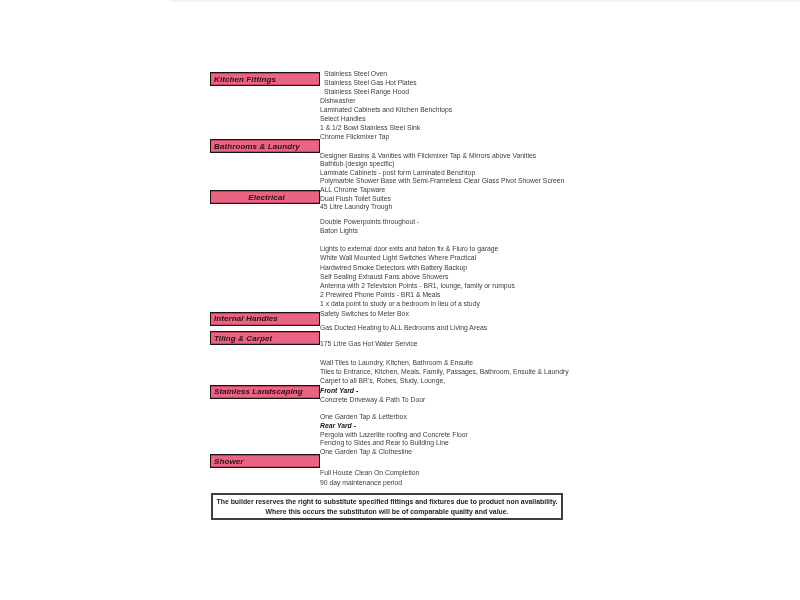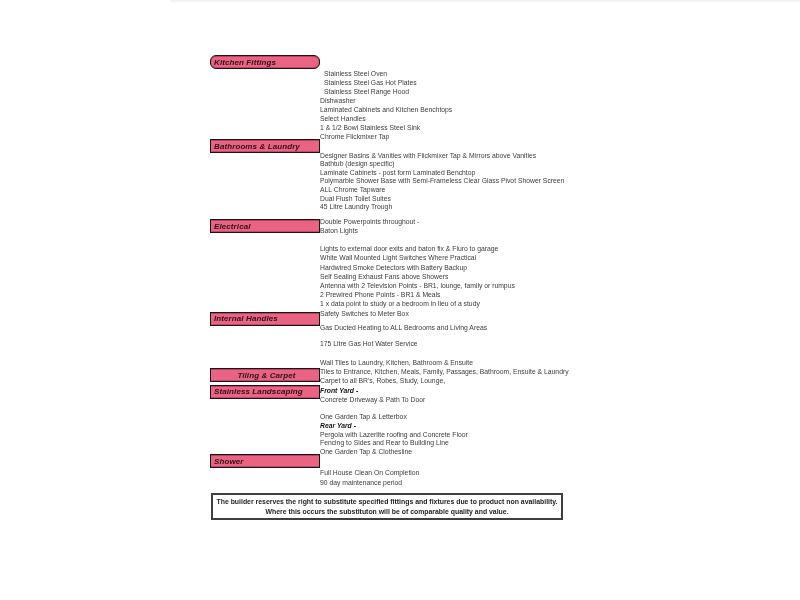--- a/index.html
+++ b/index.html
@@ -70,60 +70,60 @@
   }
   .disclaimer-line { white-space: nowrap; }
 </style>
 </head>
 <body>
 
 <div class="page">
   <div class="scan-edge"></div>
 
   <div id="sections-root">
-      <div class="section-header" style="top: 55px; border-radius: 6px;">
+      <div class="section-header" style="top: 72px;">
         <span>Kitchen Fittings</span>
       </div>
       <div class="spec-item" style="top: 69.5px; left: 324px;">Stainless Steel Oven</div>
       <div class="spec-item" style="top: 78.5px; left: 324px;">Stainless Steel Gas Hot Plates</div>
       <div class="spec-item" style="top: 87.5px; left: 324px;">Stainless Steel Range Hood</div>
       <div class="spec-item" style="top: 96.5px; left: 320px;">Dishwasher</div>
       <div class="spec-item" style="top: 105.5px; left: 320px;">Laminated Cabinets and Kitchen Benchtops</div>
       <div class="spec-item" style="top: 114.5px; left: 320px;">Select Handles</div>
       <div class="spec-item" style="top: 123.5px; left: 320px;">1 &amp; 1/2 Bowl Stainless Steel Sink</div>
       <div class="spec-item" style="top: 132.5px; left: 320px;">Chrome Flickmixer Tap</div>
       <div class="section-header" style="top: 139px;">
         <span>Bathrooms &amp; Laundry</span>
       </div>
       <div class="spec-item" style="top: 151.5px; left: 320px;">Designer Basins &amp; Vanities with Flickmixer Tap &amp; Mirrors above Vanities</div>
       <div class="spec-item" style="top: 160.1px; left: 320px;">Bathtub (design specific)</div>
       <div class="spec-item" style="top: 168.7px; left: 320px;">Laminate Cabinets - post form Laminated Benchtop</div>
       <div class="spec-item" style="top: 177.3px; left: 320px;">Polymarble Shower Base with Semi-Frameless Clear Glass Pivot Shower Screen</div>
       <div class="spec-item" style="top: 185.9px; left: 320px;">ALL Chrome Tapware</div>
       <div class="spec-item" style="top: 194.5px; left: 320px;">Dual Flush Toilet Suites</div>
       <div class="spec-item" style="top: 203.1px; left: 320px;">45 Litre Laundry Trough</div>
-      <div class="section-header" style="top: 219px;">
+      <div class="section-header" style="top: 190px; justify-content: center;">
         <span>Electrical</span>
       </div>
       <div class="spec-item" style="top: 217.5px; left: 320px;">Double Powerpoints throughout -</div>
       <div class="spec-item" style="top: 226.7px; left: 320px;">Baton Lights</div>
       <div class="spec-item" style="top: 245.1px; left: 320px;">Lights to external door exits and baton fix &amp; Fluro to garage</div>
       <div class="spec-item" style="top: 254.3px; left: 320px;">White Wall Mounted Light Switches Where Practical</div>
       <div class="spec-item" style="top: 263.5px; left: 320px;">Hardwired Smoke Detectors with Battery Backup</div>
       <div class="spec-item" style="top: 272.7px; left: 320px;">Self Sealing Exhaust Fans above Showers</div>
       <div class="spec-item" style="top: 281.9px; left: 320px;">Antenna with 2 Television Points - BR1, lounge, family or rumpus</div>
       <div class="spec-item" style="top: 291.1px; left: 320px;">2 Prewired Phone Points - BR1 &amp; Meals</div>
       <div class="spec-item" style="top: 300.3px; left: 320px;">1 x data point to study or a bedroom in lieu of a study</div>
       <div class="spec-item" style="top: 309.5px; left: 320px;">Safety Switches to Meter Box</div>
       <div class="section-header" style="top: 311.5px;">
         <span>Internal Handles</span>
       </div>
       <div class="spec-item" style="top: 323.5px; left: 320px;">Gas Ducted Heating to ALL Bedrooms and Living Areas</div>
       <div class="spec-item" style="top: 339.5px; left: 320px;">175 Litre Gas Hot Water Service</div>
-      <div class="section-header" style="top: 368px; justify-content: center;">
+      <div class="section-header" style="top: 331px;">
         <span>Tiling &amp; Carpet</span>
       </div>
       <div class="spec-item" style="top: 359px; left: 320px;">Wall Tiles to Laundry,  Kitchen, Bathroom &amp; Ensuite</div>
       <div class="spec-item" style="top: 368px; left: 320px;">Tiles to Entrance, Kitchen, Meals, Family, Passages, Bathroom, Ensuite &amp; Laundry</div>
       <div class="spec-item" style="top: 377px; left: 320px;">Carpet to all BR's, Robes, Study, Lounge,</div>
       <div class="section-header" style="top: 384.5px;">
         <span>Stainless Landscaping</span>
       </div>
       <div class="spec-item emph" style="top: 387px; left: 320px;">Front Yard -</div>
       <div class="spec-item" style="top: 395.7px; left: 320px;">Concrete Driveway &amp; Path To Door</div>

